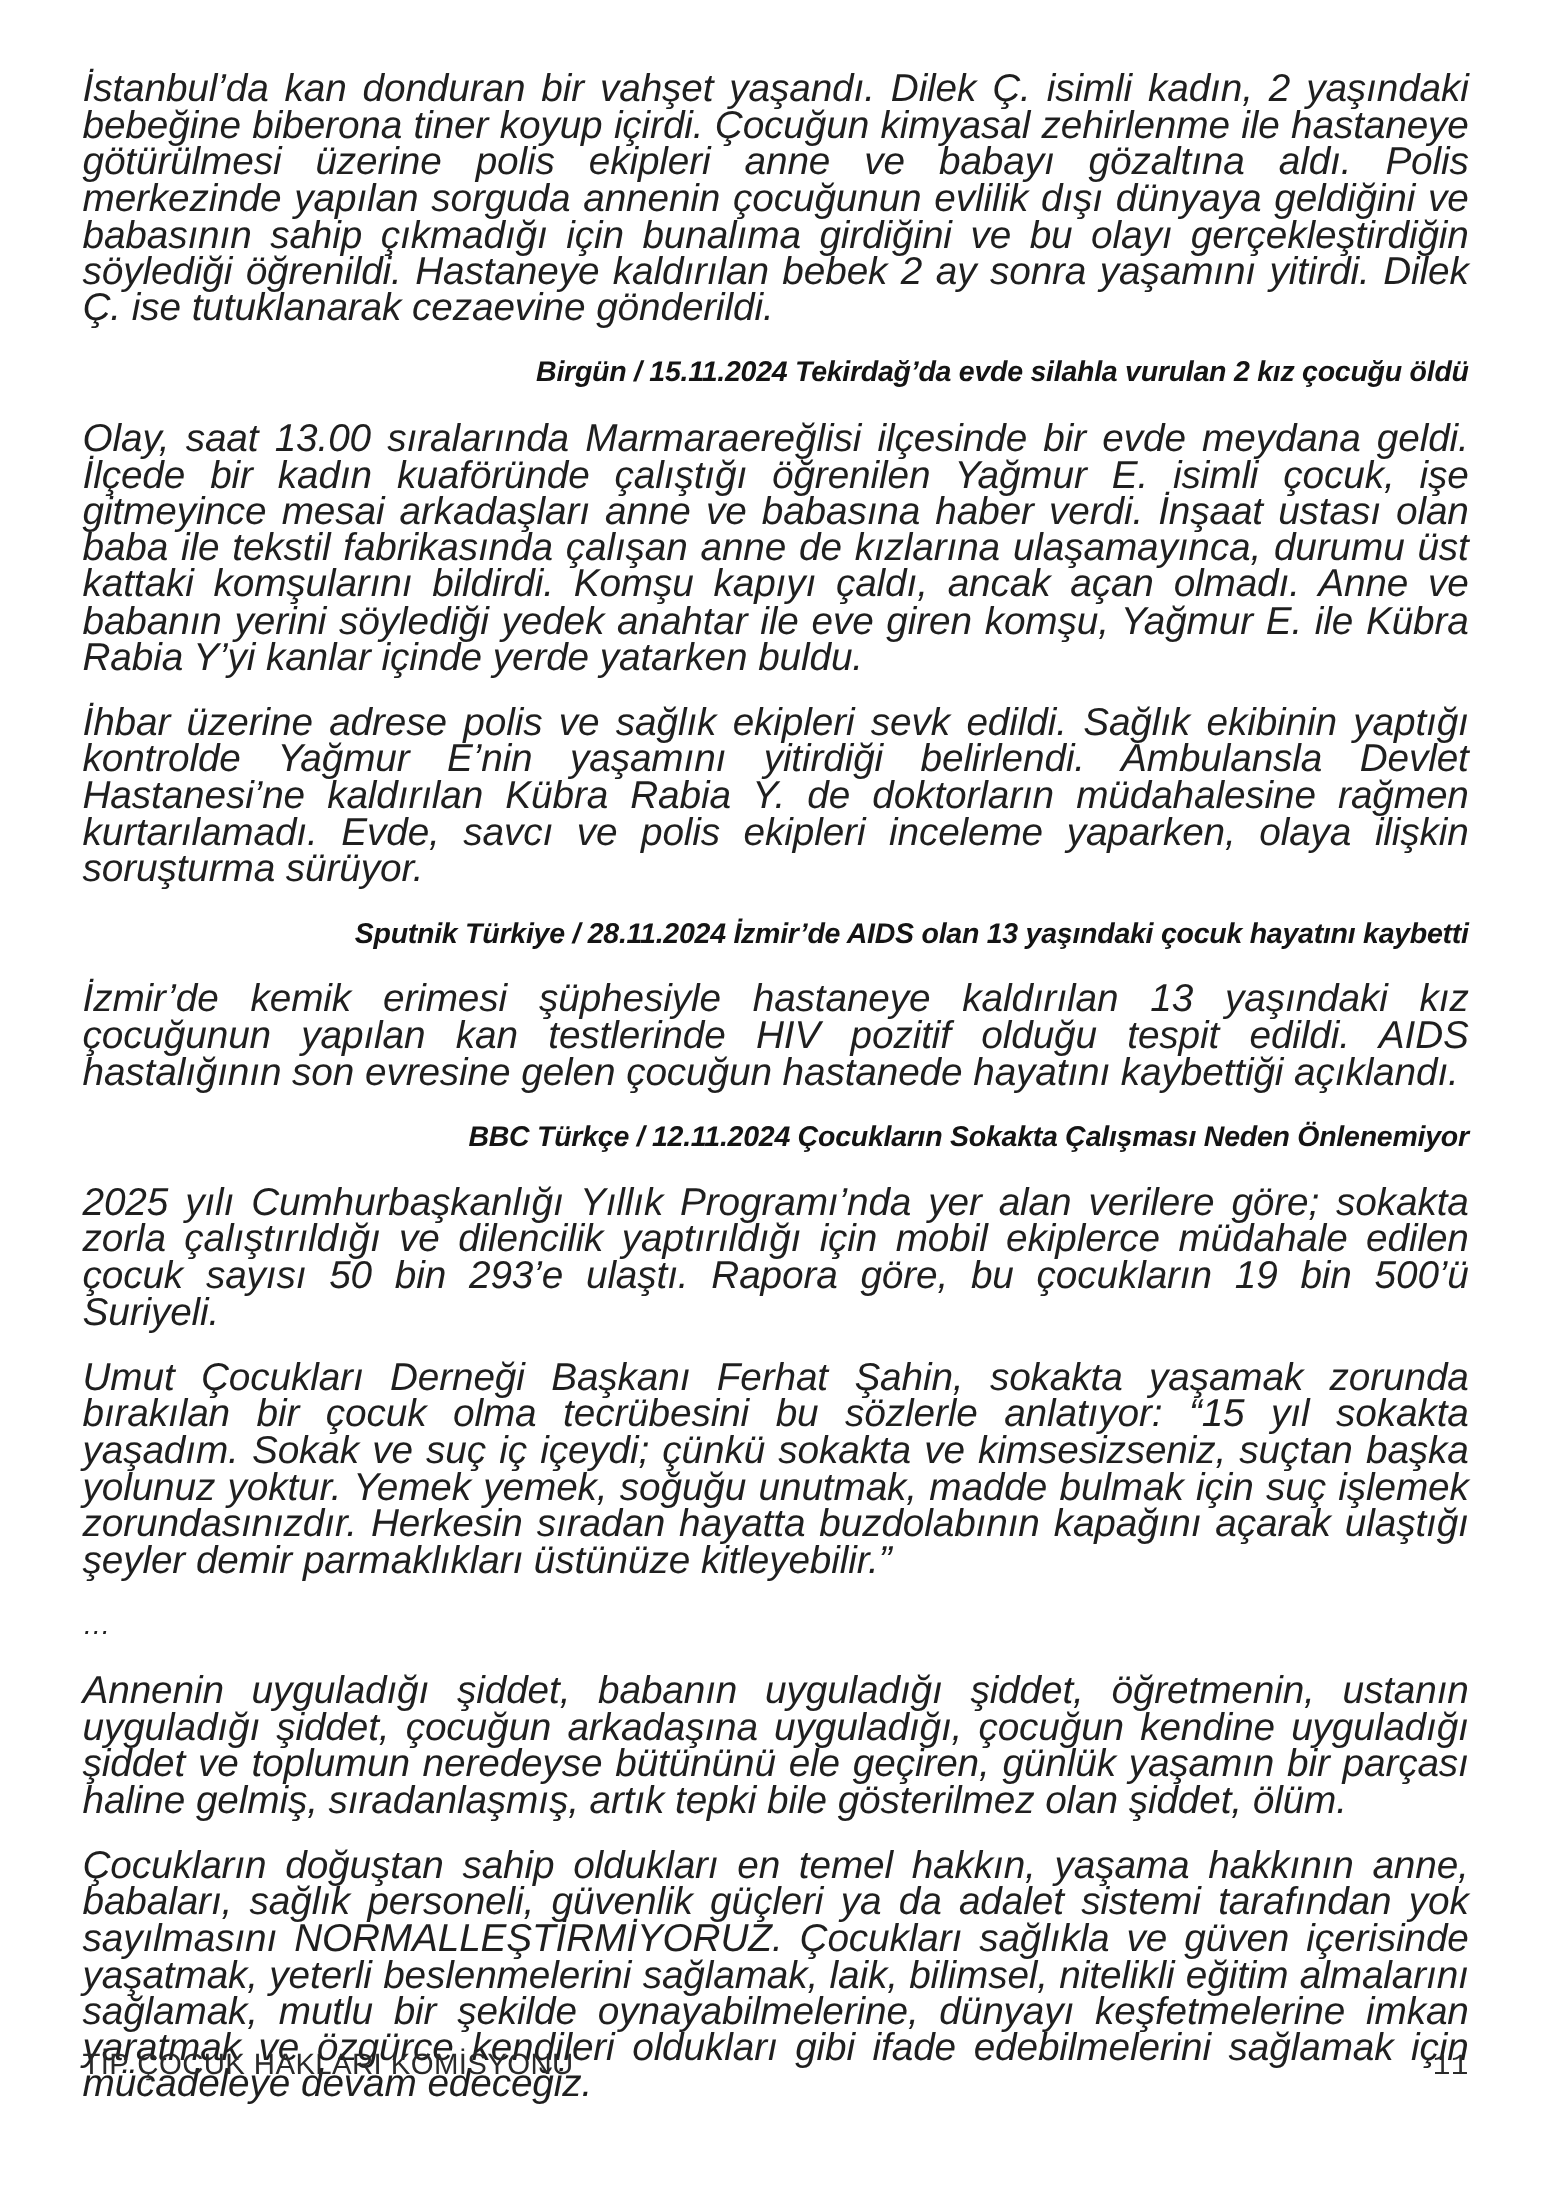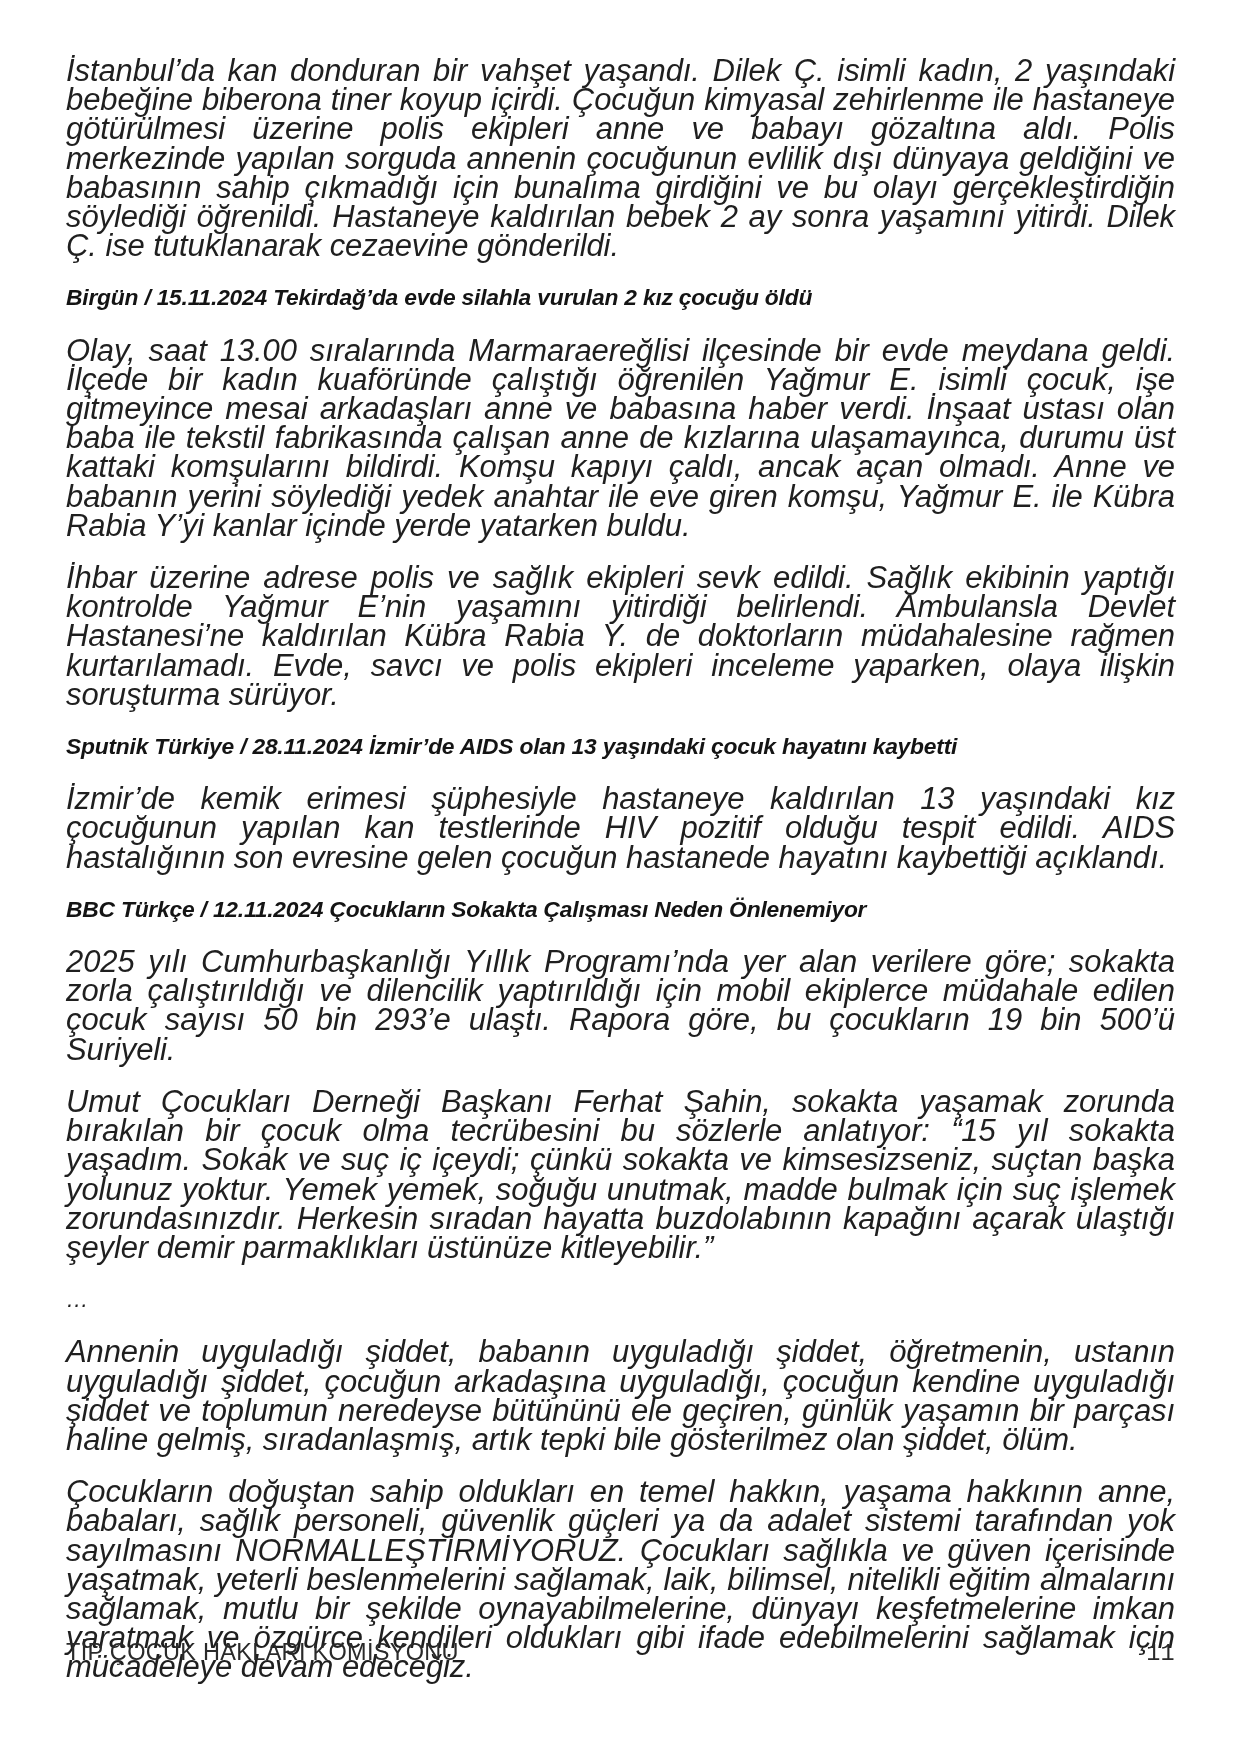--- a/index.html
+++ b/index.html
@@ -40,21 +40,21 @@
   p.body-para:last-of-type {
     margin-bottom: 4px;
   }
   h2.section-heading {
     margin: 0 0 23px 0;
     font-style: italic;
     font-weight: bold;
     font-size: 22.8px;
     line-height: 29.2px;
     letter-spacing: -0.2px;
-    text-align: left;
+    text-align: right;
     color: #141414;
   }
   p.ellipsis-para {
     margin: 0 0 23px 0;
     font-style: italic;
     font-size: 22.6px;
     line-height: 29.2px;
     text-align: left;
     color: #1f1f1f;
   }

